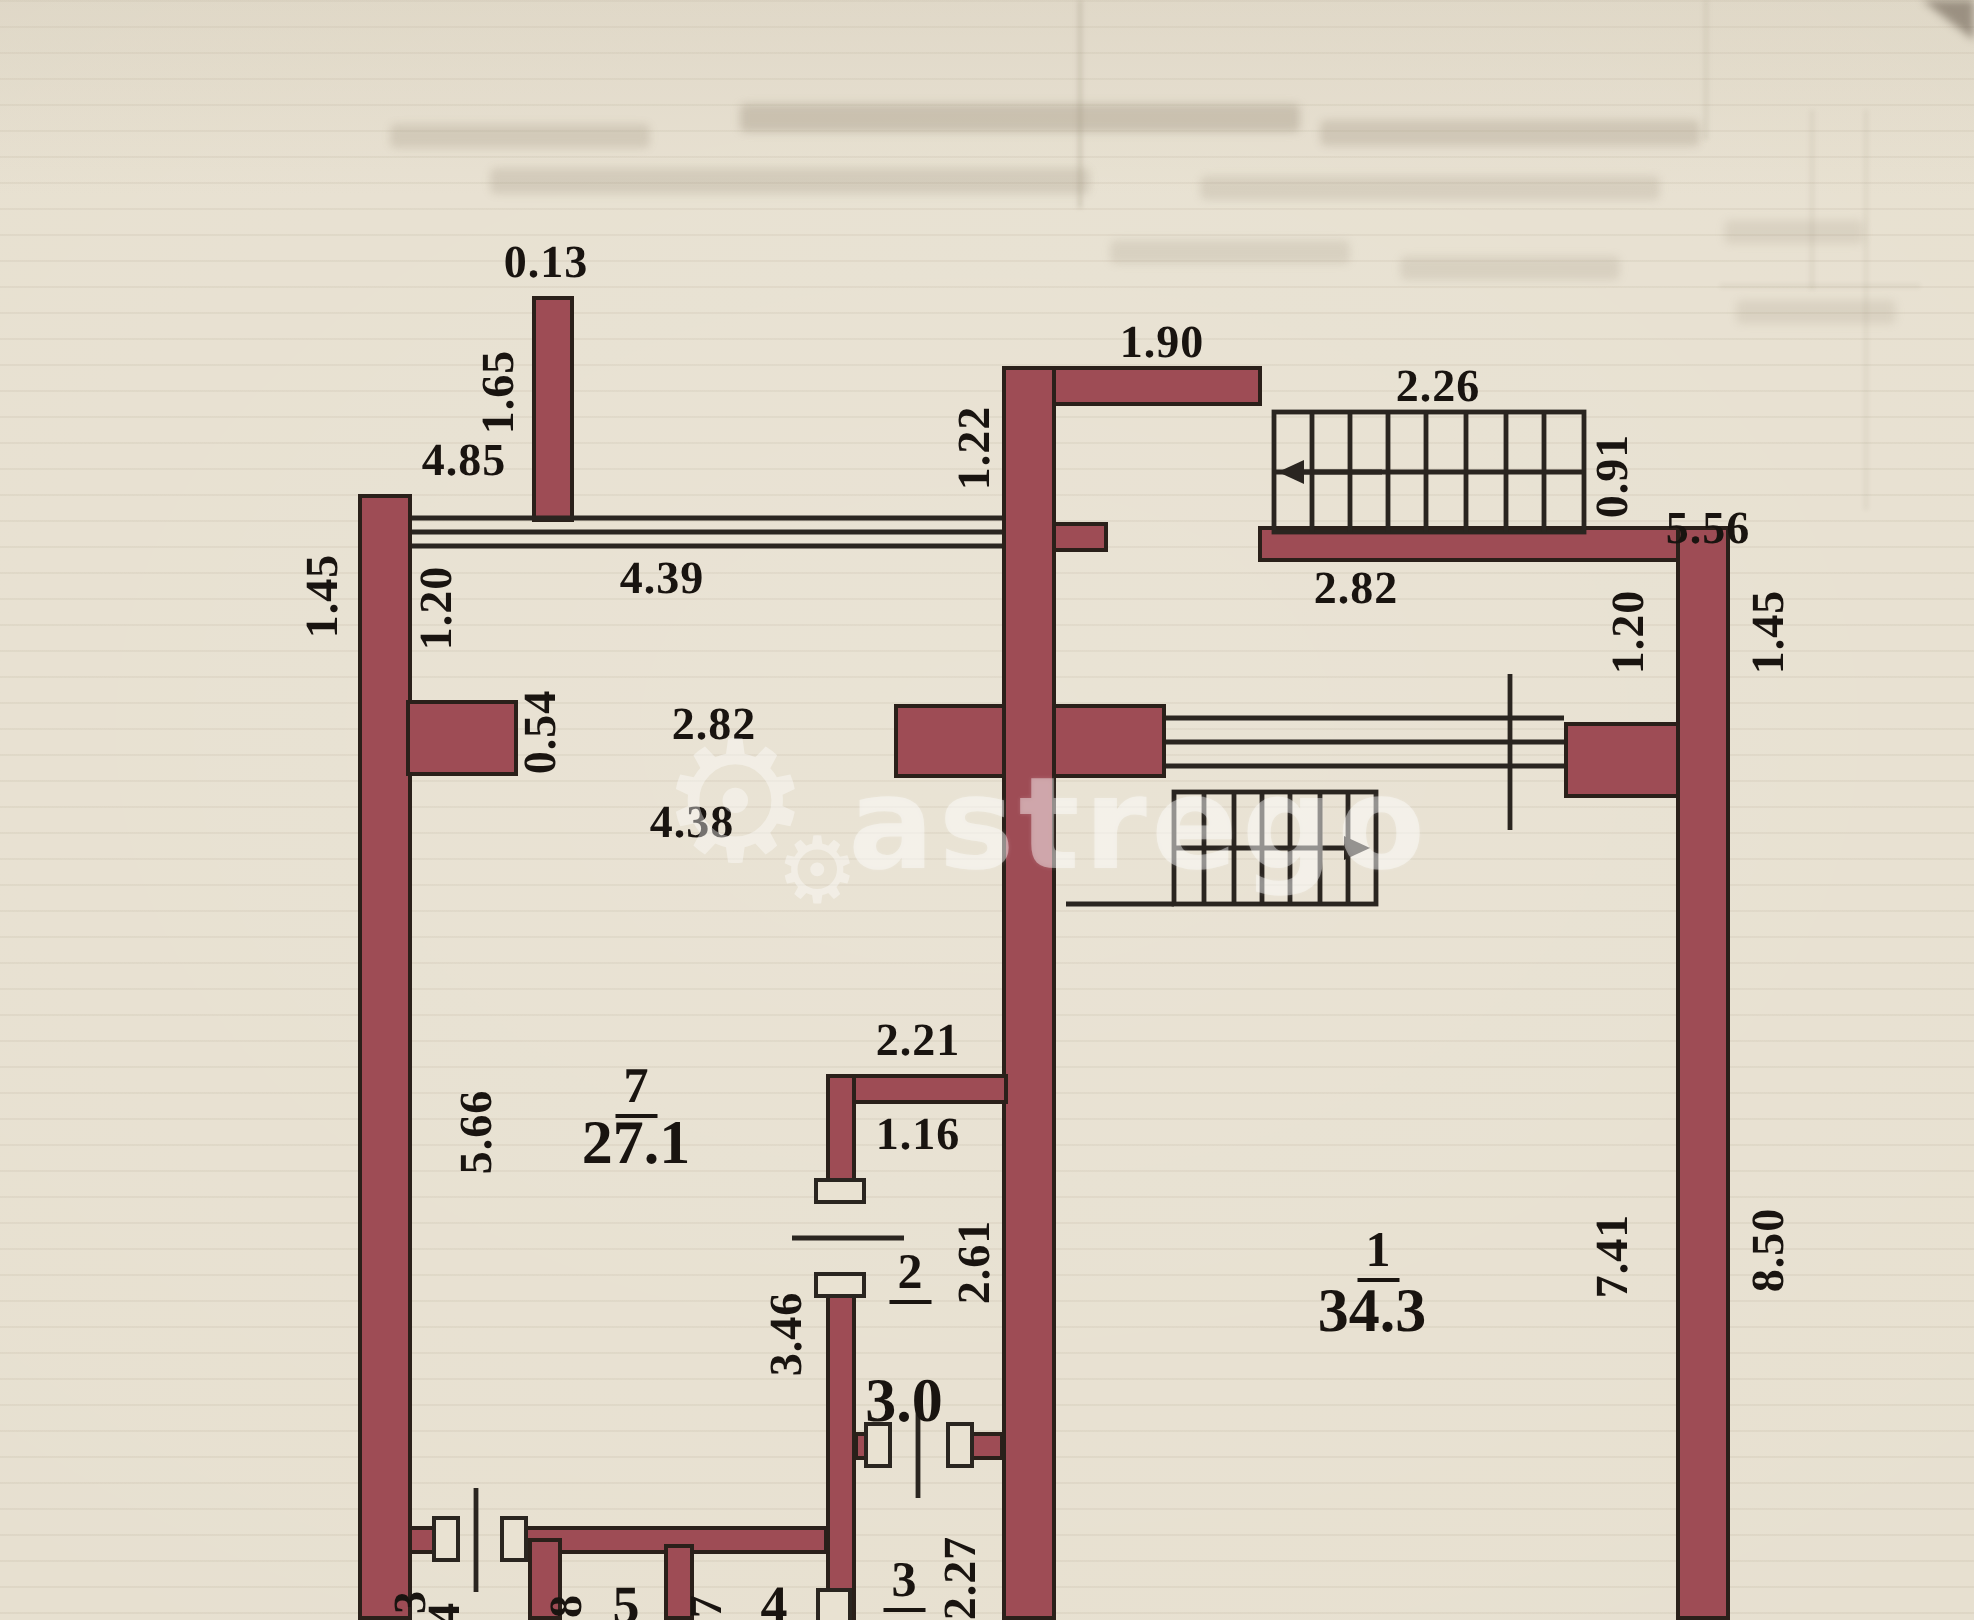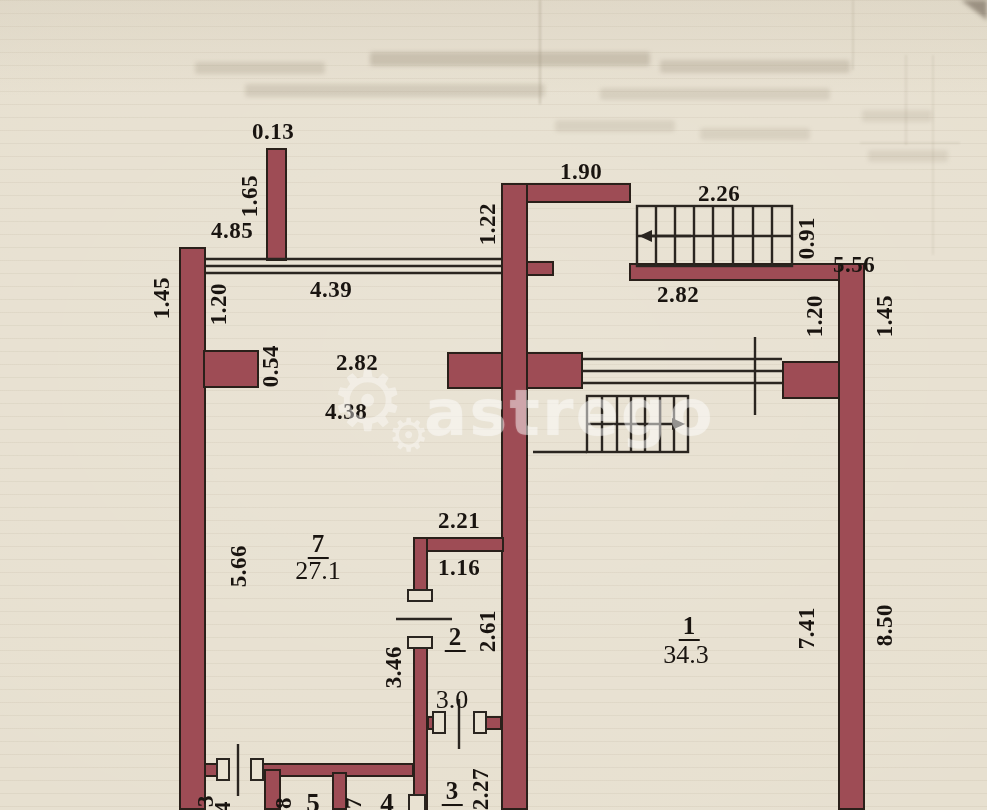--- a/index.html
+++ b/index.html
@@ -28,21 +28,21 @@
   
   .lbl{
     position:absolute;transform:translate(-50%,-50%);
     color:#191410;white-space:nowrap;line-height:1;
     font-family:"Liberation Serif", serif;
   }
   .lbl.dim{font-size:23px;font-weight:600;letter-spacing:0.5px;}
   .lbl.rot{transform:translate(-50%,-50%) rotate(-90deg);}
   .lbl.room-num{font-size:25px;font-weight:700;border-bottom:2px solid #191410;padding:0 4px 1px 4px;}
   .lbl.room-num-plain{font-size:27px;font-weight:700;}
-  .lbl.room-area{font-size:26px;font-weight:400;}
+  .lbl.room-area{font-size:31px;font-weight:700;}
   
   #watermark{
     position:absolute;left:424px;top:376px;
     font-family:"DejaVu Sans", sans-serif;font-weight:700;
     font-size:64px;letter-spacing:2px;color:rgba(255,255,255,0.42);
     text-shadow:0 0 2px rgba(255,255,255,0.15);
     user-select:none;
   }
   .gear{position:absolute;color:rgba(255,255,255,0.40);font-family:"DejaVu Sans", sans-serif;}
   svg{position:absolute;left:0;top:0;}

